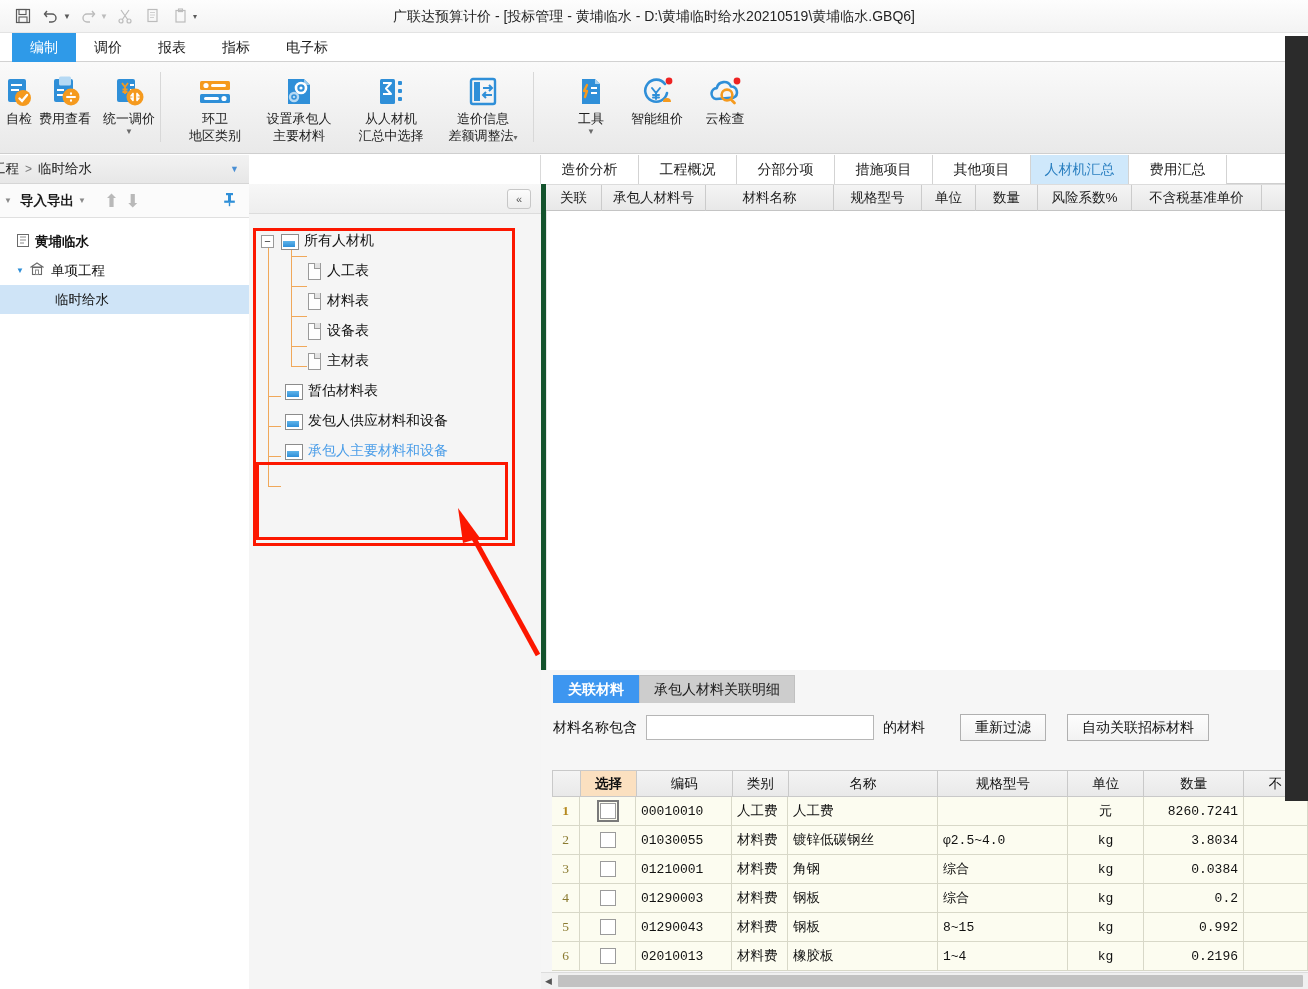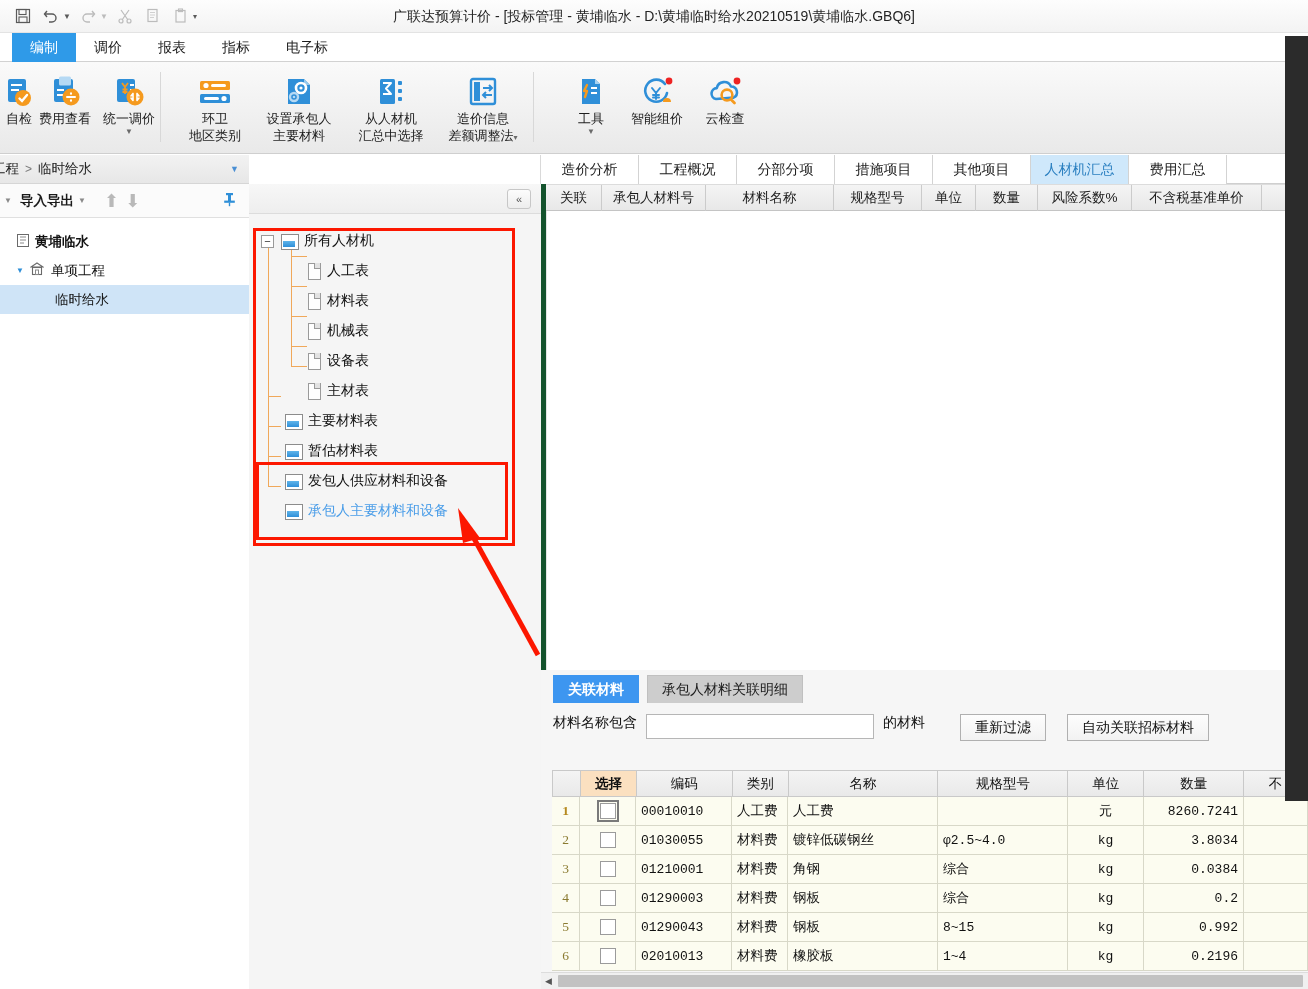--- a/index.html
+++ b/index.html
@@ -138,25 +138,25 @@
     font-size: 13.5px; color: #1b1b1b; border-right: 1px solid #cbcbcb; height: 26px;
   }
   .grid-body { position: absolute; left: 5px; top: 56px; width: 762px; height: 592px; background: #fff; border-left: 1px solid #e4e4e4; }
 
   .hscroll { position: absolute; height: 17px; background: #f0f0f0; border-top: 1px solid #dcdcdc; display: flex; align-items: center; }
   .hs-arrow { width: 15px; height: 15px; display: flex; align-items: center; justify-content: center; font-size: 9px; color: #555; }
   .hs-thumb { height: 12px; background: #c2c2c2; border-radius: 1px; }
 
   
   .botpane { position: absolute; left: 541px; top: 670px; width: 767px; height: 319px; background: #f6f6f6; }
-  .bp-tabs { position: absolute; left: 12px; top: 5px; display: flex; gap: 8px; }
+  .bp-tabs { position: absolute; left: 12px; top: 5px; display: flex; }
   .bp-tab { padding: 0 14px; height: 28px; display: flex; align-items: center; font-size: 14px;
             background: #cdcdcd; color: #1b1b1b; border: 1px solid #c0c0c0; border-bottom: none; }
   .bp-tab.active { background: #3d96f0; color: #ffffff; border-color: #3d96f0; font-weight: bold; }
-  .bp-filter { position: absolute; left: 12px; top: 44px; display: flex; gap: 9px; }
+  .bp-filter { position: absolute; left: 12px; top: 44px; display: flex; align-items: center; gap: 9px; }
   .bp-lab { font-size: 14px; color: #111; }
   .bp-input { width: 228px; height: 25px; border: 1px solid #b6b6b6; background: #fff; }
   .bp-btn { height: 27px; padding: 0 14px; display: flex; align-items: center; justify-content: center;
             background: linear-gradient(#fdfdfd,#f2f2f2); border: 1px solid #b0b0b0; font-size: 14px; color: #111; }
 
   .bgrid-head { position: absolute; left: 11px; top: 100px; width: 756px; height: 27px; display: flex;
                 background: linear-gradient(#f4f4f4,#e9e9e9); border: 1px solid #c9c9c9; border-right: none; }
   .bgh { display: flex; align-items: center; justify-content: center; font-size: 13.5px; color: #111;
          border-right: 1px solid #c9c9c9; height: 25px; }
   .bgh.sel-col { background: #fbe0c0; font-weight: bold; }
@@ -468,39 +468,31 @@
       <div class="tm-row" style="padding-left:58px">
         <span class="tm-ico-doc"></span>
         <span class="tm-lab">人工表</span>
       </div>
 
       <div class="tm-row" style="padding-left:58px">
         <span class="tm-ico-doc"></span>
         <span class="tm-lab">材料表</span>
       </div>
 
-      <div class="tm-row" style="padding-left:58px">
-        <span class="tm-ico-doc"></span>
-        <span class="tm-lab">机械表</span>
-      </div>
 
       <div class="tm-row" style="padding-left:58px">
         <span class="tm-ico-doc"></span>
         <span class="tm-lab">设备表</span>
       </div>
 
       <div class="tm-row" style="padding-left:58px">
         <span class="tm-ico-doc"></span>
         <span class="tm-lab">主材表</span>
       </div>
 
-      <div class="tm-row" style="padding-left:36px">
-        <span class="tm-ico-folder"></span>
-        <span class="tm-lab">主要材料表</span>
-      </div>
 
       <div class="tm-row" style="padding-left:36px">
         <span class="tm-ico-folder"></span>
         <span class="tm-lab">暂估材料表</span>
       </div>
 
       <div class="tm-row" style="padding-left:36px">
         <span class="tm-ico-folder"></span>
         <span class="tm-lab">发包人供应材料和设备</span>
       </div>

